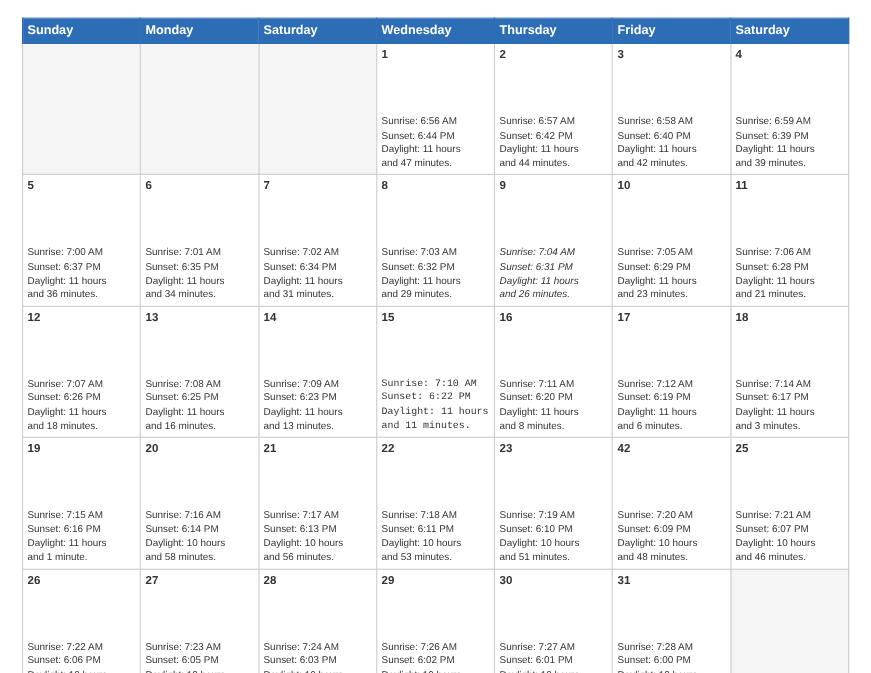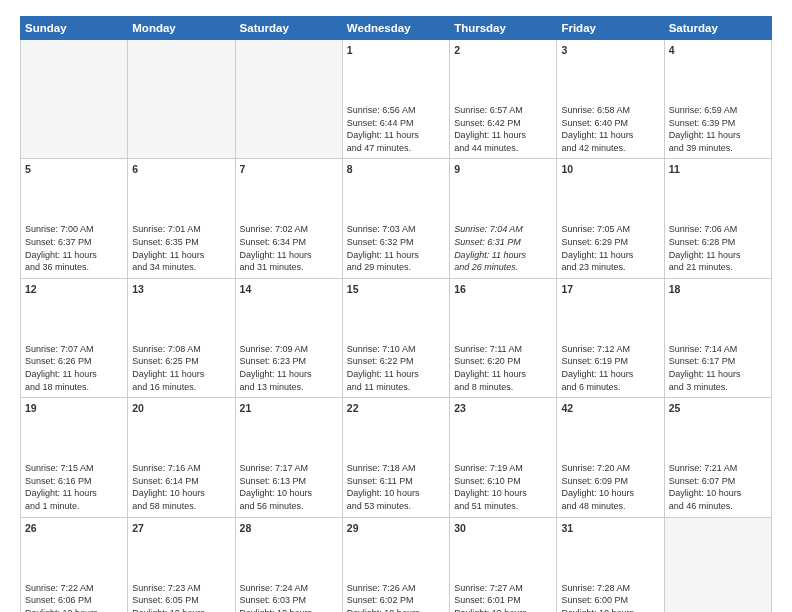--- a/index.html
+++ b/index.html
@@ -213,21 +213,21 @@
           </td>
           <td>
             <span class="day-num">14</span>
             <div class="day-info" style="white-space: pre-line;">Sunrise: 7:09 AM
 Sunset: 6:23 PM
 Daylight: 11 hours
 and 13 minutes.</div>
           </td>
           <td>
             <span class="day-num">15</span>
-            <div class="day-info" style="white-space: pre-line;">Sunrise: 7:10 AM
+            <div class="day-info" style="white-space: pre-line; font-family: Liberation Mono, monospace;">Sunrise: 7:10 AM
 Sunset: 6:22 PM
 Daylight: 11 hours
 and 11 minutes.</div>
           </td>
           <td>
             <span class="day-num">16</span>
             <div class="day-info" style="white-space: pre-line;">Sunrise: 7:11 AM
 Sunset: 6:20 PM
 Daylight: 11 hours
 and 8 minutes.</div>

